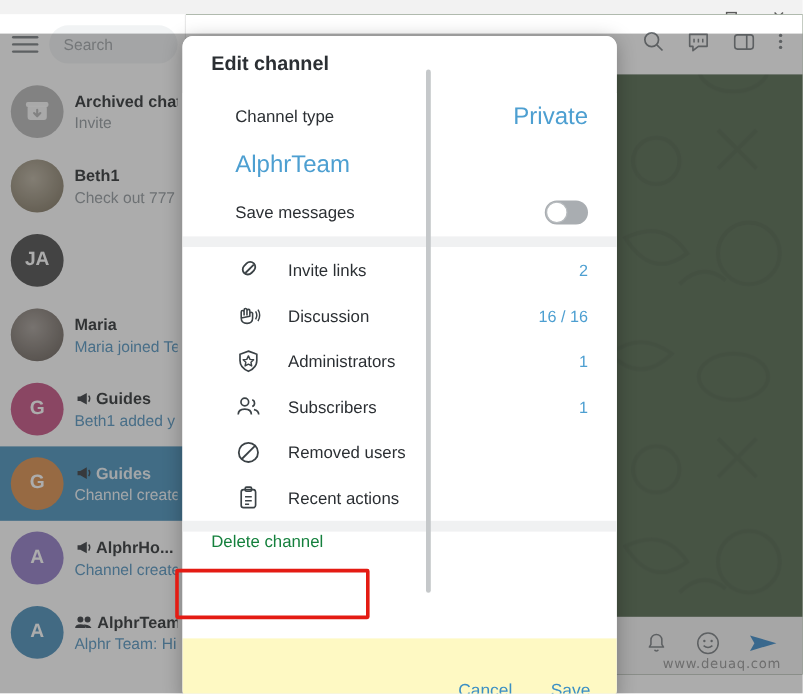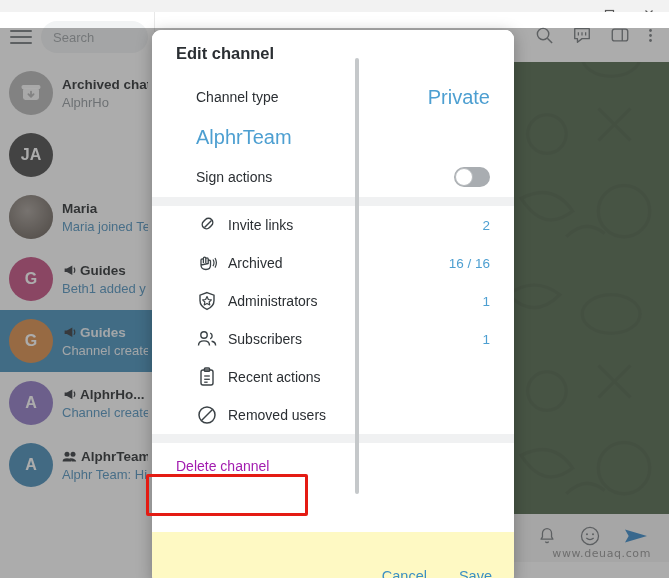--- a/index.html
+++ b/index.html
@@ -158,31 +158,31 @@
     background: #a9adb1; position: relative; flex: none;
   }
   .toggle .knob {
     position: absolute; top: 1px; left: 1px;
     width: 18px; height: 18px; border-radius: 50%;
     background: #ffffff; border: 1px solid #b7bbbe;
   }
 
   .itemrow {
     height: 38px; display: flex; align-items: center;
-    padding: 0 24px; gap: 10px;
+    padding: 0 24px; gap: 22px;
     font-size: 14px; color: #2b2f33;
   }
   .itemrow .ic { width: 22px; height: 22px; flex: none; display:flex; align-items:center; justify-content:center; }
   .itemrow .lb { flex: 1; }
   .itemrow .ct { color: #4d9fd1; font-size: 13.5px; }
 
   .delrow {
-    height: 46px; display: flex; align-items: center;
+    height: 46px; display: flex; align-items: flex-start;
     padding: 0 24px;
-    font-size: 14px; color: #a21caf;
+    font-size: 14px; color: #15803d;
   }
 
   .dlg-foot {
     height: 52px; flex: none;
     display: flex; align-items: flex-end; justify-content: flex-end;
     gap: 32px; padding-right: 22px;
     background: #fef9c3;
     position: relative; z-index: 3;
   }
   .fbtn { font-size: 14.5px; color: #3b8fc4; font-weight: 500; }
@@ -250,21 +250,34 @@
                 <rect x="4" y="7" width="16" height="12" rx="2.4" fill="#ffffff" opacity=".92"></rect>
                 <rect x="2.6" y="4" width="18.8" height="4.2" rx="1.6" fill="#ffffff" opacity=".92"></rect>
                 <path d="M12 10.6 v5 M9.4 13.2 L12 15.9 L14.6 13.2" stroke="#b3b3b3" stroke-width="1.8" fill="none" stroke-linecap="round" stroke-linejoin="round"></path>
               </svg>
             </div>
             <div class="meta">
               <div class="mname">
                 <span>Archived chat</span>
               </div>
               <div class="mmsg">
-                <span>AlphrHo</span>
+                <span>Invite</span>
+              </div>
+            </div>
+          </div>
+          <div class="chatrow">
+            <div class="avatar" style="background: rgb(141, 127, 99);">
+              <span class="ph" style="background:radial-gradient(circle at 42% 36%, rgba(255,255,255,.34), rgba(0,0,0,.22))"></span>
+            </div>
+            <div class="meta">
+              <div class="mname">
+                <span>Beth1</span>
+              </div>
+              <div class="mmsg">
+                <span>Check out 777</span>
               </div>
             </div>
           </div>
           <div class="chatrow">
             <div class="avatar" style="background: #404040;">JA</div>
           </div>
           <div class="chatrow">
             <div class="avatar" style="background: rgb(110, 98, 88);">
               <span class="ph" style="background:radial-gradient(circle at 42% 36%, rgba(255,255,255,.34), rgba(0,0,0,.22))"></span>
             </div>
@@ -434,21 +447,21 @@
     <div class="dlg-body">
       <div class="sec" id="settings-sec">
           <div class="kvrow">
             <div class="k">Channel type</div>
             <div class="v">Private</div>
           </div>
           <div class="kvrow">
             <div class="v">AlphrTeam</div>
           </div>
           <div class="kvrow">
-            <div class="k">Sign actions</div>
+            <div class="k">Save messages</div>
             <div class="toggle">
               <span class="knob"></span>
             </div>
           </div>
         </div>
       <div class="gap"></div>
       <div class="sec" id="items-sec">
           <div class="itemrow">
             <span class="ic">
               <svg width="22" height="22" viewBox="0 0 22 22">
@@ -459,21 +472,21 @@
             <span class="lb">Invite links</span>
             <span class="ct">2</span>
           </div>
           <div class="itemrow">
             <span class="ic">
               <svg width="22" height="22" viewBox="0 0 22 22">
                 <path d="M5 13 v-5 a1.2 1.2 0 0 1 2.4 0 v3 M7.4 11 V6.3 a1.2 1.2 0 0 1 2.4 0 V11 M9.8 11 V7 a1.2 1.2 0 0 1 2.4 0 v4.2 M12.2 11.5 V9 a1.2 1.2 0 0 1 2.3 0 v4.3 q0 4.2 -4.6 4.2 q-4.9 0 -4.9 -4.5z" fill="none" stroke="#3b4246" stroke-width="1.3" stroke-linejoin="round"></path>
                 <path d="M17 7.5 q2 3.2 0 6.6 M19 6 q2.8 4.5 0 9.6" fill="none" stroke="#3b4246" stroke-width="1.2"></path>
               </svg>
             </span>
-            <span class="lb">Archived</span>
+            <span class="lb">Discussion</span>
             <span class="ct">16 / 16</span>
           </div>
           <div class="itemrow">
             <span class="ic">
               <svg width="22" height="22" viewBox="0 0 22 22">
                 <path d="M11 2.6 l7 2.6 v5.3 q0 6 -7 8.9 q-7 -2.9 -7 -8.9 V5.2z" fill="none" stroke="#3b4246" stroke-width="1.4"></path>
                 <path d="M11 6.6 l1.35 2.9 l3 .35 l-2.2 2.1 l.6 3 l-2.75 -1.5 l-2.75 1.5 l.6 -3 l-2.2 -2.1 l3 -.35z" fill="none" stroke="#3b4246" stroke-width="1.2" stroke-linejoin="round"></path>
               </svg>
             </span>
             <span class="lb">Administrators</span>
@@ -483,44 +496,44 @@
             <span class="ic">
               <svg width="22" height="22" viewBox="0 0 22 22">
                 <circle cx="8" cy="7" r="3.2" fill="none" stroke="#3b4246" stroke-width="1.4"></circle>
                 <path d="M2.5 17.5 q0 -4.6 5.5 -4.6 q5.5 0 5.5 4.6" fill="none" stroke="#3b4246" stroke-width="1.4"></path>
                 <path d="M14.2 5.2 a3 3 0 0 1 0 5.6" fill="none" stroke="#3b4246" stroke-width="1.4"></path>
                 <path d="M15.6 13.3 q4 .7 4 4.2" fill="none" stroke="#3b4246" stroke-width="1.4"></path>
               </svg>
             </span>
             <span class="lb">Subscribers</span>
             <span class="ct">1</span>
+          </div>
+          <div class="itemrow">
+            <span class="ic">
+              <svg width="22" height="22" viewBox="0 0 22 22">
+                <circle cx="11" cy="11" r="8" fill="none" stroke="#3b4246" stroke-width="1.5"></circle>
+                <line x1="5.5" y1="16.5" x2="16.5" y2="5.5" stroke="#3b4246" stroke-width="1.5"></line>
+              </svg>
+            </span>
+            <span class="lb">Removed users</span>
+            <span class="ct"></span>
           </div>
           <div class="itemrow">
             <span class="ic">
               <svg width="22" height="22" viewBox="0 0 22 22">
                 <rect x="5" y="4" width="12" height="15" rx="2" fill="none" stroke="#3b4246" stroke-width="1.4"></rect>
                 <rect x="8.3" y="2" width="5.4" height="3.4" rx="1.2" fill="none" stroke="#3b4246" stroke-width="1.4"></rect>
                 <line x1="8.2" y1="10" x2="13.8" y2="10" stroke="#3b4246" stroke-width="1.3"></line>
                 <line x1="8.2" y1="13.3" x2="13.8" y2="13.3" stroke="#3b4246" stroke-width="1.3"></line>
                 <line x1="8.2" y1="16.2" x2="11.6" y2="16.2" stroke="#3b4246" stroke-width="1.3"></line>
               </svg>
             </span>
             <span class="lb">Recent actions</span>
             <span class="ct"></span>
           </div>
-          <div class="itemrow">
-            <span class="ic">
-              <svg width="22" height="22" viewBox="0 0 22 22">
-                <circle cx="11" cy="11" r="8" fill="none" stroke="#3b4246" stroke-width="1.5"></circle>
-                <line x1="5.5" y1="16.5" x2="16.5" y2="5.5" stroke="#3b4246" stroke-width="1.5"></line>
-              </svg>
-            </span>
-            <span class="lb">Removed users</span>
-            <span class="ct"></span>
-          </div>
         </div>
       <div class="gap"></div>
       <div class="delrow">
         <span>Delete channel</span>
       </div>
     </div>
     <div class="dlg-foot">
       <span class="fbtn">Cancel</span>
       <span class="fbtn">Save</span>
     </div>

